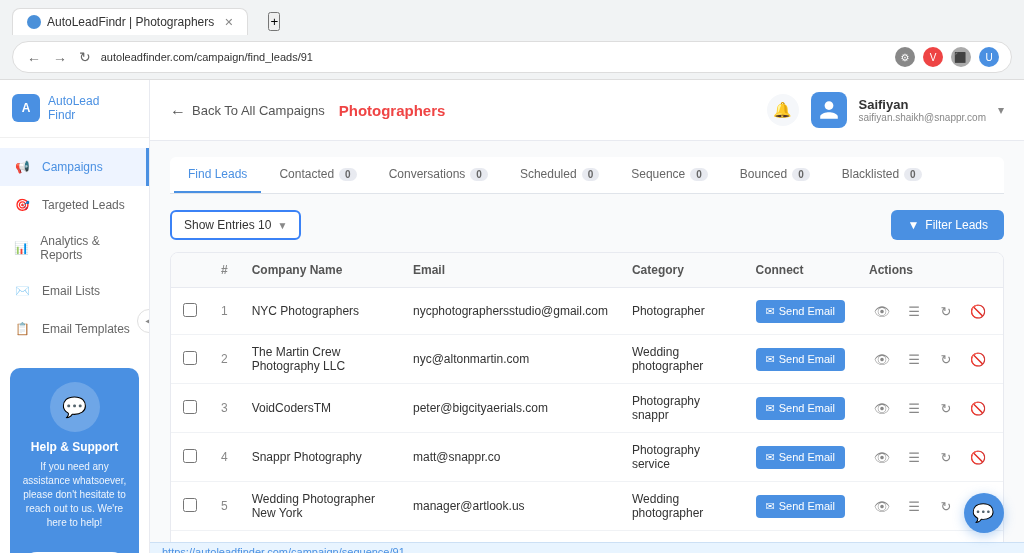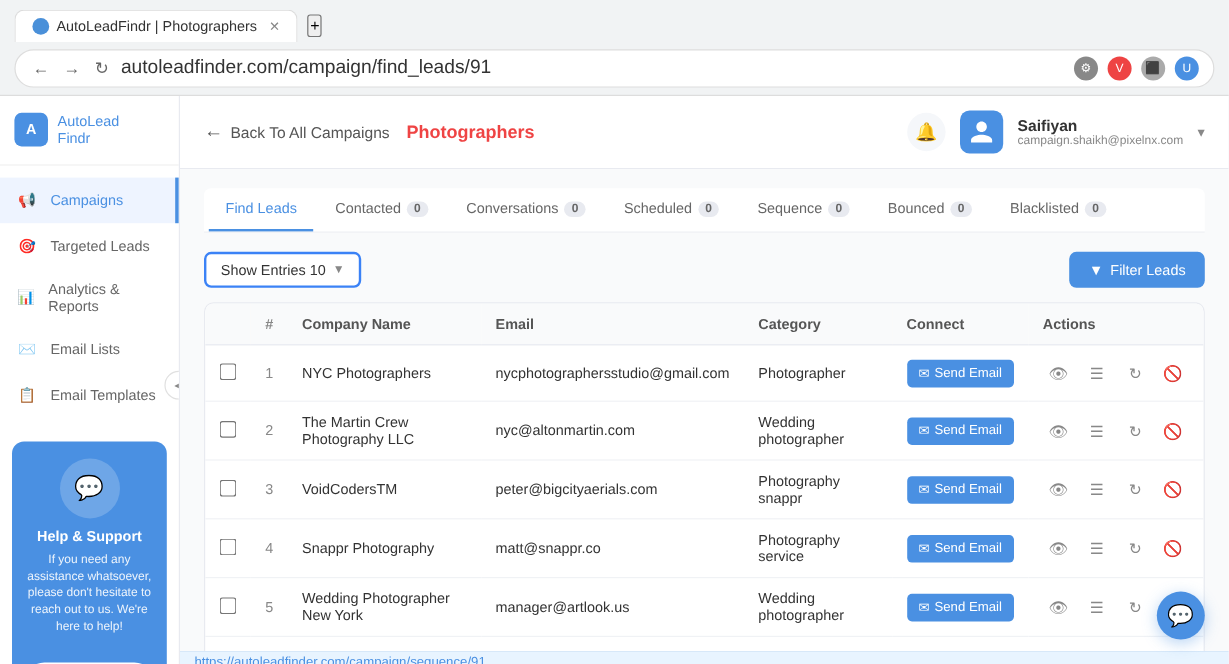--- a/index.html
+++ b/index.html
@@ -1,26 +1,26 @@
 <!DOCTYPE html>
 <html><head>
   <meta charset="utf-8">
   <style>
     * { box-sizing: border-box; margin: 0; padding: 0; }
     body { font-family: -apple-system, BlinkMacSystemFont, 'Segoe UI', sans-serif; font-size: 13px; background: #f5f7fa; color: #333; overflow: hidden; }
 
     
     .browser-chrome { background: #f1f3f4; border-bottom: 1px solid #ddd; padding: 8px 12px 0; }
-    .browser-tab-bar { display: flex; align-items: center; gap: 8px; margin-bottom: 6px; }
+    .browser-tab-bar { display: flex; align-items: center; gap: 20px; margin-bottom: 6px; }
     .browser-tab { background: #fff; border-radius: 8px 8px 0 0; padding: 6px 14px; font-size: 12px; display: flex; align-items: center; gap: 6px; border: 1px solid #ddd; border-bottom: none; }
     .browser-tab .favicon { width: 14px; height: 14px; background: #4a90d9; border-radius: 50%; display: inline-block; }
     .browser-tab .close { color: #888; cursor: pointer; margin-left: 4px; font-size: 11px; }
     .browser-address-bar { display: flex; align-items: center; gap: 8px; background: #fff; border: 1px solid #ddd; border-radius: 20px; padding: 5px 12px; margin-bottom: 6px; }
     .browser-address-bar .nav-btn { background: none; border: none; font-size: 14px; color: #666; cursor: pointer; padding: 0 2px; }
-    .browser-address-bar .url { flex: 1; font-size: 16px; color: #333; }
+    .browser-address-bar .url { flex: 1; font-size: 11px; color: #333; }
     .browser-address-bar .icons { display: flex; gap: 8px; align-items: center; }
     .browser-address-bar .icon-circle { width: 20px; height: 20px; border-radius: 50%; background: #ccc; display: flex; align-items: center; justify-content: center; font-size: 10px; color: #fff; }
 
     
     .app { display: flex; height: calc(553px - 72px); }
 
     
     .sidebar { width: 150px; background: #fff; border-right: 1px solid #e8eaf0; display: flex; flex-direction: column; position: relative; overflow: hidden; }
     .sidebar-logo { padding: 14px 12px; display: flex; align-items: center; gap: 8px; border-bottom: 1px solid #f0f0f0; }
     .logo-icon { width: 28px; height: 28px; background: #4a90e2; border-radius: 6px; display: flex; align-items: center; justify-content: center; color: #fff; font-weight: bold; font-size: 12px; }
@@ -169,21 +169,21 @@
         <div class="bell-icon">
           <span>🔔</span>
         </div>
         <div class="user-avatar">
           <svg viewBox="0 0 24 24">
               <path d="M12 12c2.7 0 4.8-2.1 4.8-4.8S14.7 2.4 12 2.4 7.2 4.5 7.2 7.2 9.3 12 12 12zm0 2.4c-3.2 0-9.6 1.6-9.6 4.8v2.4h19.2v-2.4c0-3.2-6.4-4.8-9.6-4.8z"></path>
             </svg>
         </div>
         <div class="user-info">
           <span class="user-name">Saifiyan</span>
-          <span class="user-email">campaign.shaikh@pixelnx.com</span>
+          <span class="user-email">saifiyan.shaikh@snappr.com</span>
         </div>
         <span class="dropdown-arrow">▾</span>
       </div>
     </header>
 
     <div class="content-area">
 
       <div class="tabs">
         <div class="tab active">
           <span>Find Leads</span>

